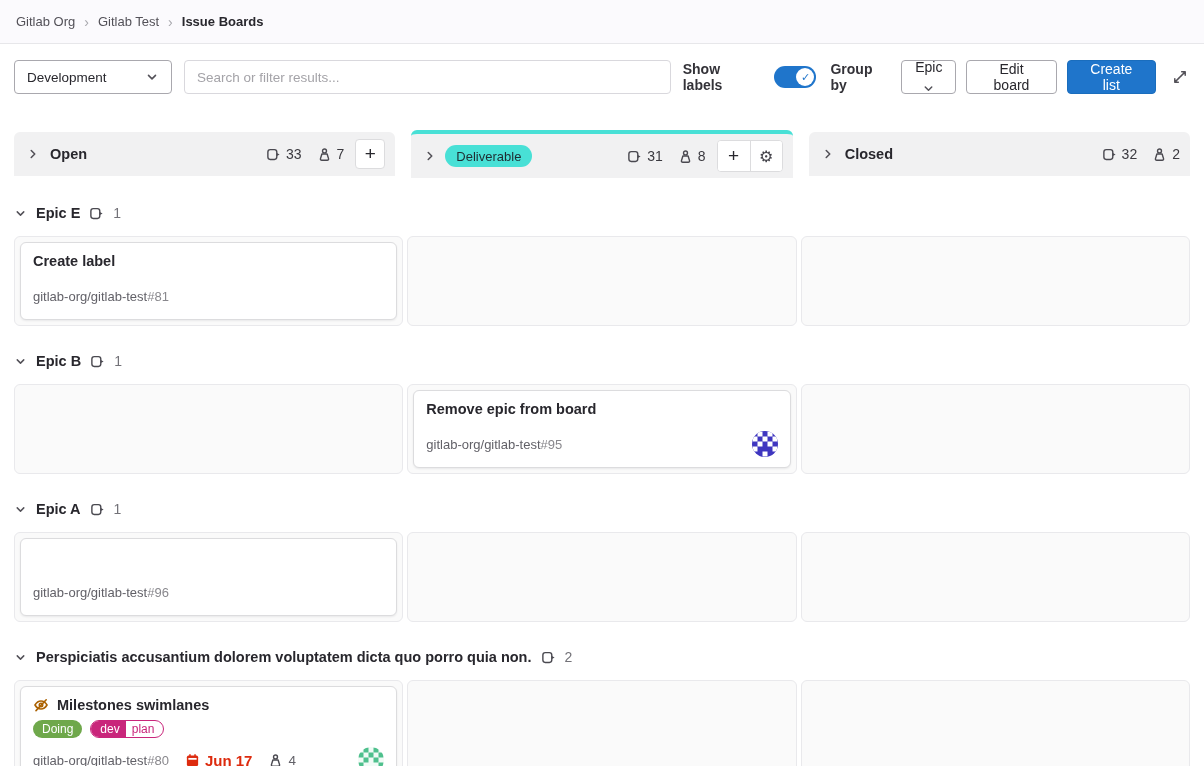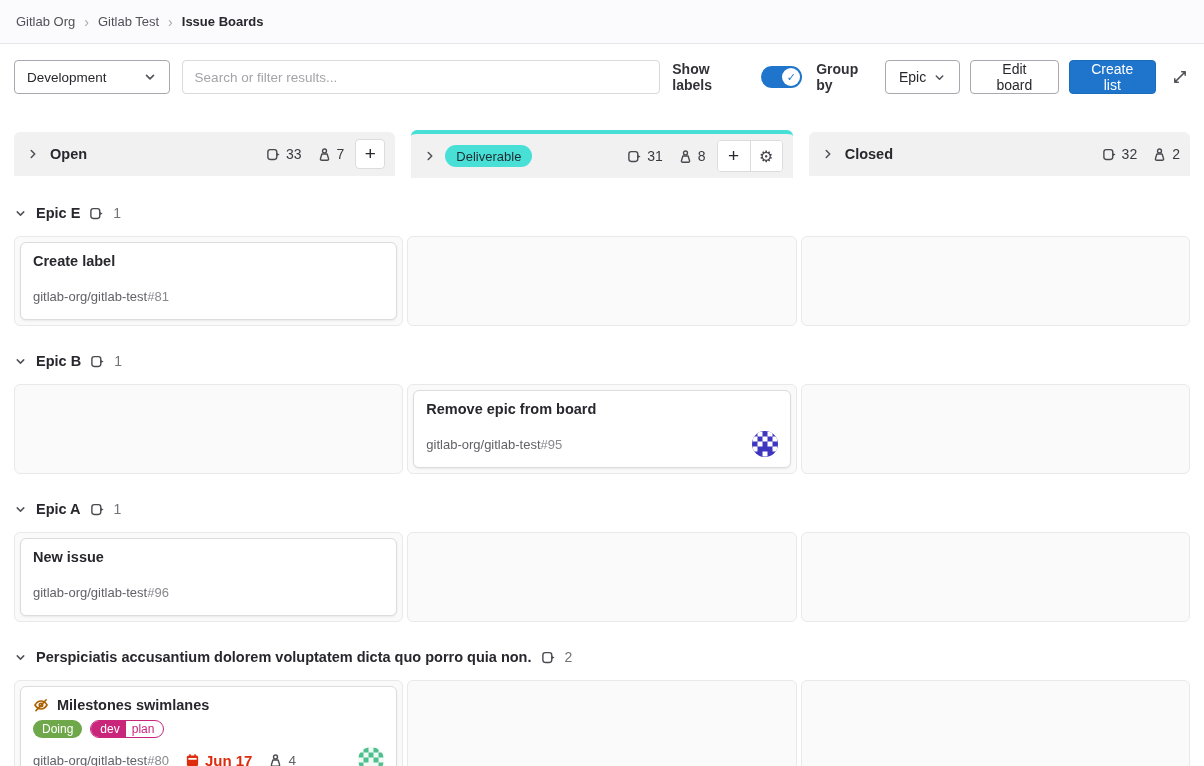--- a/index.html
+++ b/index.html
@@ -41,21 +41,21 @@
     position:relative; cursor:pointer; margin:0 4px 0 2px;
   }
   .toggle-knob {
     position:absolute; top:2px; right:2px; width:18px; height:18px; border-radius:50%;
     background:#fff; color:#1f75cb; font-size:11px; font-weight:700;
     display:flex; align-items:center; justify-content:center;
   }
   .btn {
     height:34px; border-radius:4px; background:#fff; border:1px solid #a9a8ae;
     font-size:14px; color:#28272d; display:inline-flex; align-items:center;
-    justify-content:center; padding:0 13px; cursor:pointer; gap:7px; font-family:inherit;
+    justify-content:center; padding:0 13px; cursor:pointer; gap:7px; font-family:inherit;flex-direction:column;
   }
   .btn-primary { background:#1f75cb; border-color:#1a6dbd; color:#fff; }
   .expand-btn { background:none; border:none; padding:0 2px; margin-left:4px; cursor:pointer; color:#535158; }
   
   .board { padding:0 14px; }
   .headers-row { display:flex; align-items:center; gap:16px; }
   .col-header {
     flex:1; height:44px; background:#f1f1f2; border-radius:6px 6px 0 0;
     display:flex; align-items:center; padding:0 10px 0 12px; gap:8px;
   }
@@ -351,23 +351,20 @@
       <svg width="15" height="15" viewBox="0 0 16 16">
           <rect x="2" y="2.75" width="9.5" height="10.5" rx="2.5" fill="none" stroke="currentColor" stroke-width="1.5"></rect>
           <path d="M11.5 6.4 14.5 8l-3 1.6z" fill="currentColor"></path>
         </svg>
     </span>
     <span class="lane-count">1</span>
   </div>
   <div class="cells-row">
     <div class="cell">
       <div class="card">
-        <div class="card-title-row">
-          <span class="card-title">New issue</span>
-        </div>
         <div class="ref-row">
           <span>gitlab-org/gitlab-test</span>
             <span class="ref-id">#96</span>
         </div>
       </div>
     </div>
     <div class="cell"></div>
     <div class="cell"></div>
   </div>
 

